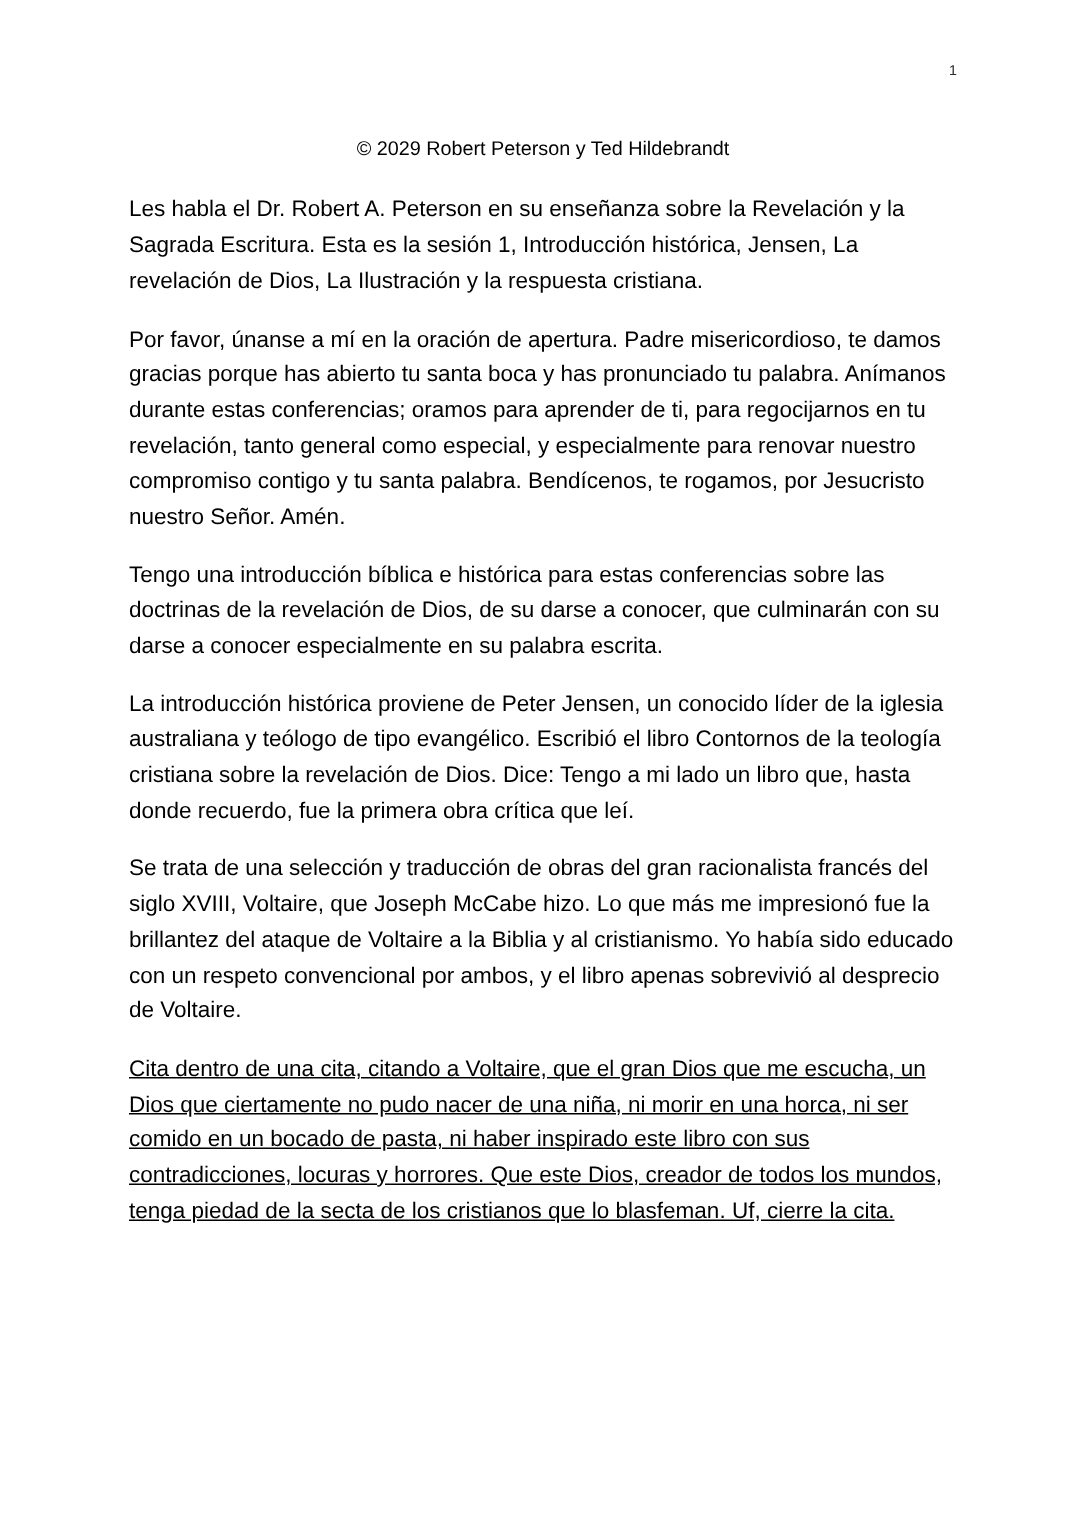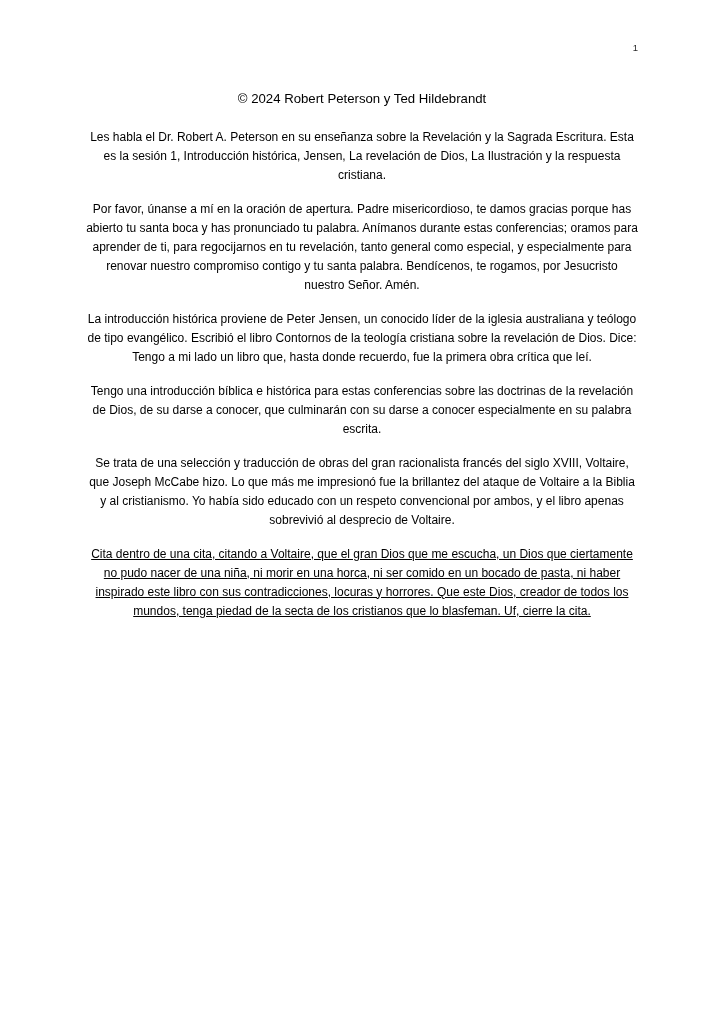--- a/index.html
+++ b/index.html
@@ -47,43 +47,43 @@
   .doc-copyright {
     font-size: 13.2px;
     text-align: center;
     margin: 6px 0 0 0;
     line-height: 1.4;
   }
   .body-text {
     margin-top: 20px;
   }
   .body-text p {
-    font-size: 12px;
+    font-size: 15px;
     line-height: 1.58;
     margin: 0 0 15px 0;
-    text-align: center;
+    text-align: left;
   }
   .body-text p:last-child {
     margin-bottom: 0;
     text-decoration: underline;
   }
 </style>
 </head>
 <body>
 
 <div class="page">
 
   <div class="page-number">1</div>
 
   <div class="content">
-    <div class="doc-copyright">© 2024 Robert Peterson y Ted Hildebrandt</div>
+    <div class="doc-copyright">© 2029 Robert Peterson y Ted Hildebrandt</div>
 
     <div class="body-text">
       <p>Les habla el Dr. Robert A. Peterson en su enseñanza sobre la Revelación y la Sagrada Escritura. Esta es la sesión 1, Introducción histórica, Jensen, La revelación de Dios, La Ilustración y la respuesta cristiana.</p>
       <p>Por favor, únanse a mí en la oración de apertura. Padre misericordioso, te damos gracias porque has abierto tu santa boca y has pronunciado tu palabra. Anímanos durante estas conferencias; oramos para aprender de ti, para regocijarnos en tu revelación, tanto general como especial, y especialmente para renovar nuestro compromiso contigo y tu santa palabra. Bendícenos, te rogamos, por Jesucristo nuestro Señor. Amén.</p>
+      <p>Tengo una introducción bíblica e histórica para estas conferencias sobre las doctrinas de la revelación de Dios, de su darse a conocer, que culminarán con su darse a conocer especialmente en su palabra escrita.</p>
       <p>La introducción histórica proviene de Peter Jensen, un conocido líder de la iglesia australiana y teólogo de tipo evangélico. Escribió el libro Contornos de la teología cristiana sobre la revelación de Dios. Dice: Tengo a mi lado un libro que, hasta donde recuerdo, fue la primera obra crítica que leí.</p>
-      <p>Tengo una introducción bíblica e histórica para estas conferencias sobre las doctrinas de la revelación de Dios, de su darse a conocer, que culminarán con su darse a conocer especialmente en su palabra escrita.</p>
       <p>Se trata de una selección y traducción de obras del gran racionalista francés del siglo XVIII, Voltaire, que Joseph McCabe hizo. Lo que más me impresionó fue la brillantez del ataque de Voltaire a la Biblia y al cristianismo. Yo había sido educado con un respeto convencional por ambos, y el libro apenas sobrevivió al desprecio de Voltaire.</p>
       <p>Cita dentro de una cita, citando a Voltaire, que el gran Dios que me escucha, un Dios que ciertamente no pudo nacer de una niña, ni morir en una horca, ni ser comido en un bocado de pasta, ni haber inspirado este libro con sus contradicciones, locuras y horrores. Que este Dios, creador de todos los mundos, tenga piedad de la secta de los cristianos que lo blasfeman. Uf, cierre la cita.</p>
     </div>
   </div>
 
 </div>
 
 </body></html>

